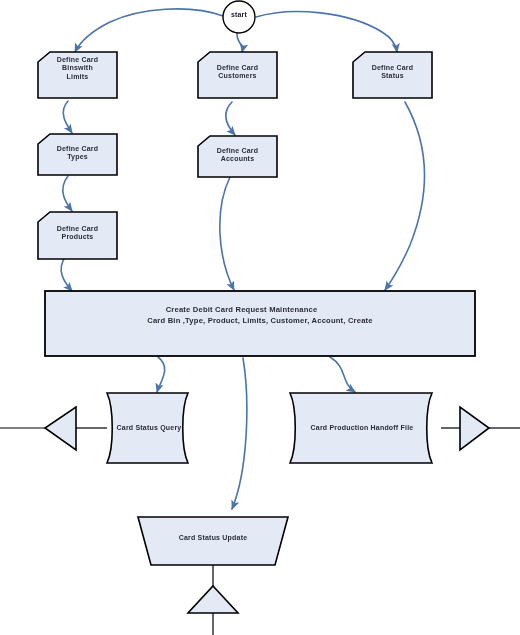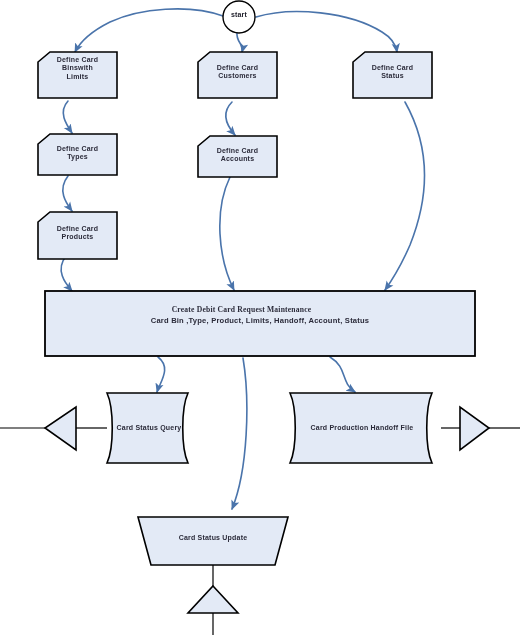--- a/index.html
+++ b/index.html
@@ -144,23 +144,23 @@
 
   <div class="node-label lbl-proc" style="left:38px; top:145px; width:79px;">Define Card
 Types</div>
 
   <div class="node-label lbl-proc" style="left:198px; top:147px; width:79px;">Define Card
 Accounts</div>
 
   <div class="node-label lbl-proc" style="left:38px; top:225px; width:79px;">Define Card
 Products</div>
 
-  <div class="node-label lbl-main-1" style="left:45px; top:306px; width:393px;font-family:Liberation Serif, serif;">Create Debit Card Request Maintenance</div>
+  <div class="node-label lbl-main-1" style="left:45px; top:306px; width:393px;">Create Debit Card Request Maintenance</div>
 
-  <div class="node-label lbl-main-2" style="left:45px; top:317px; width:430px;">Card Bin ,Type, Product, Limits, Handoff, Account, Status</div>
+  <div class="node-label lbl-main-2" style="left:45px; top:317px; width:430px;">Card Bin ,Type, Product, Limits, Customer, Account, Create</div>
 
   <div class="node-label lbl-store" style="left:110px; top:424px; width:78px;">Card Status Query</div>
 
   <div class="node-label lbl-store" style="left:292px; top:424px; width:140px;">Card Production Handoff File</div>
 
   <div class="node-label lbl-store" style="left:151px; top:534px; width:124px;">Card Status Update</div>
 
 </div>
 
 </body></html>

